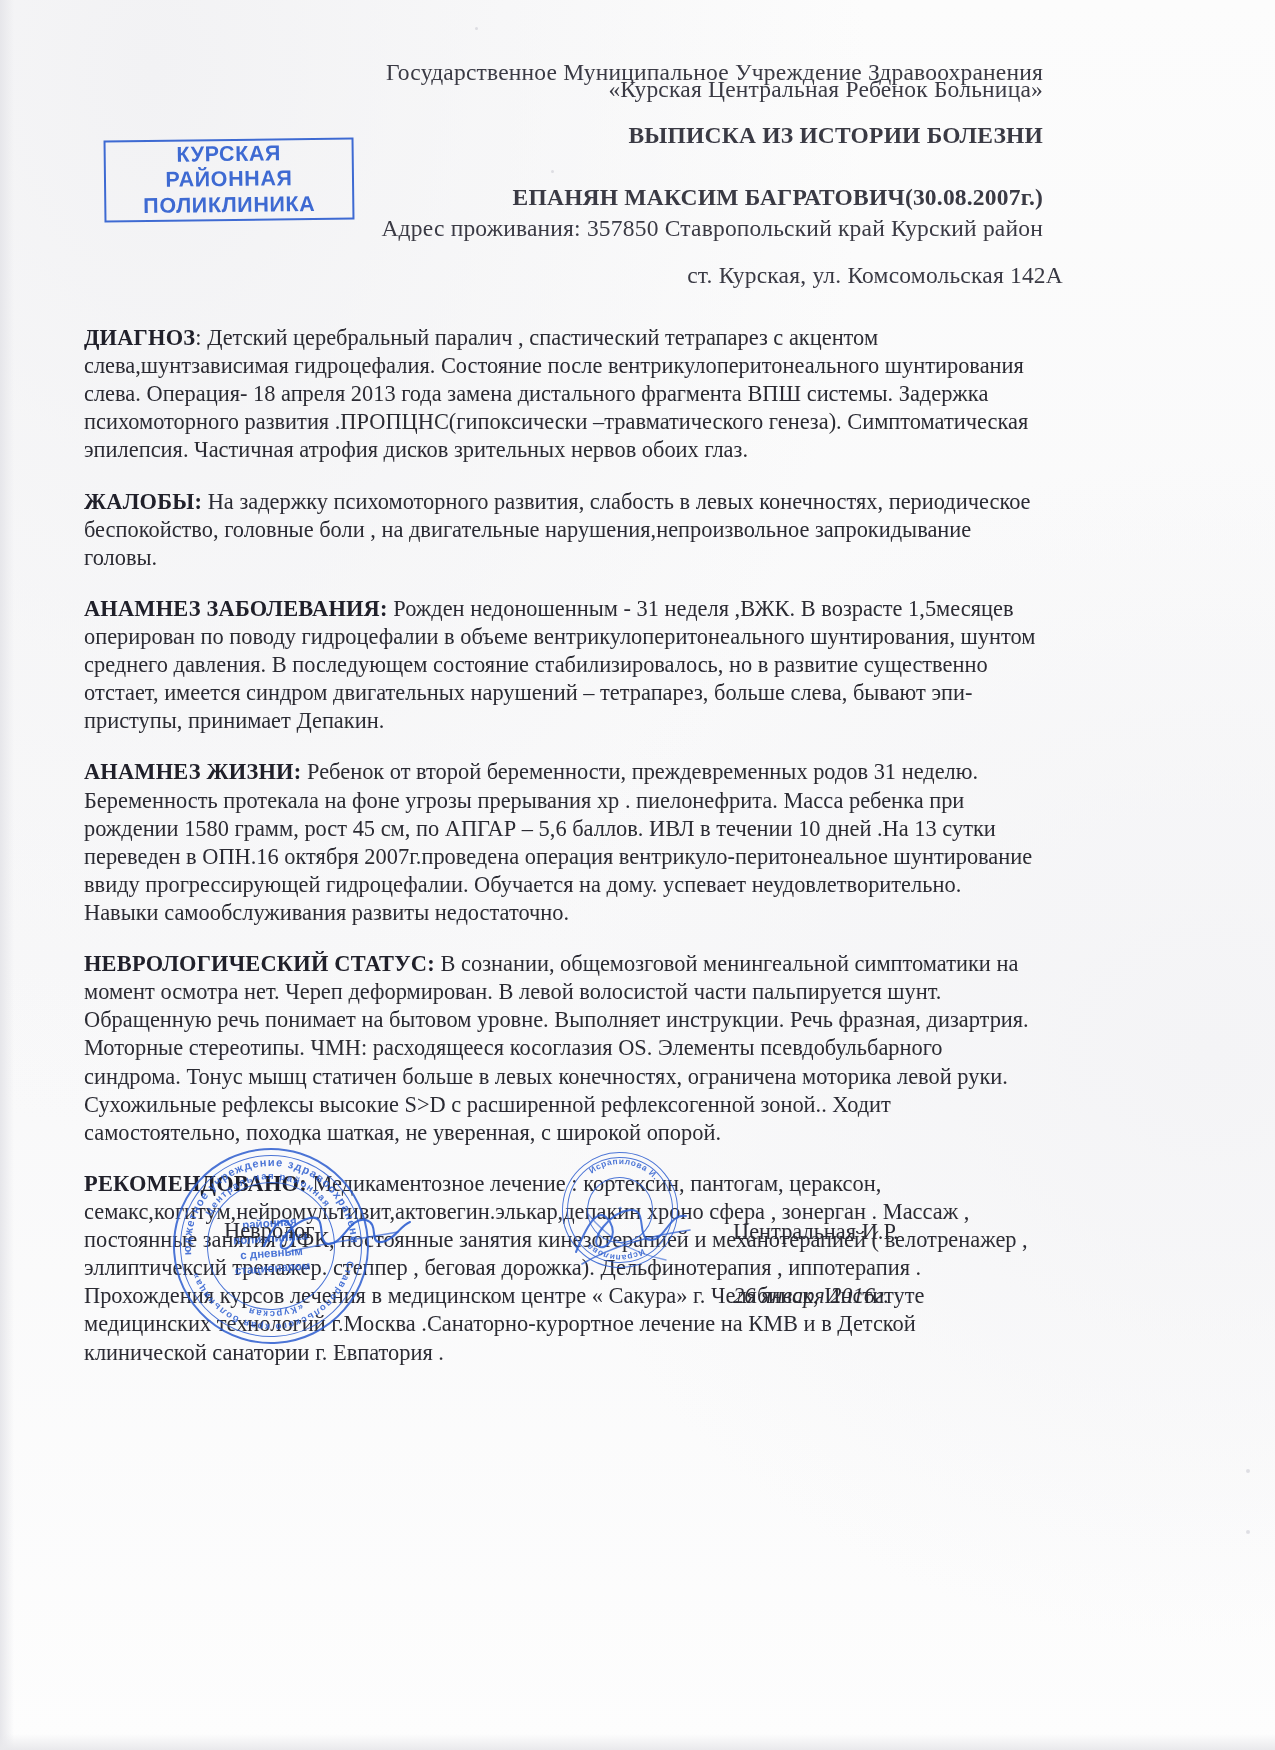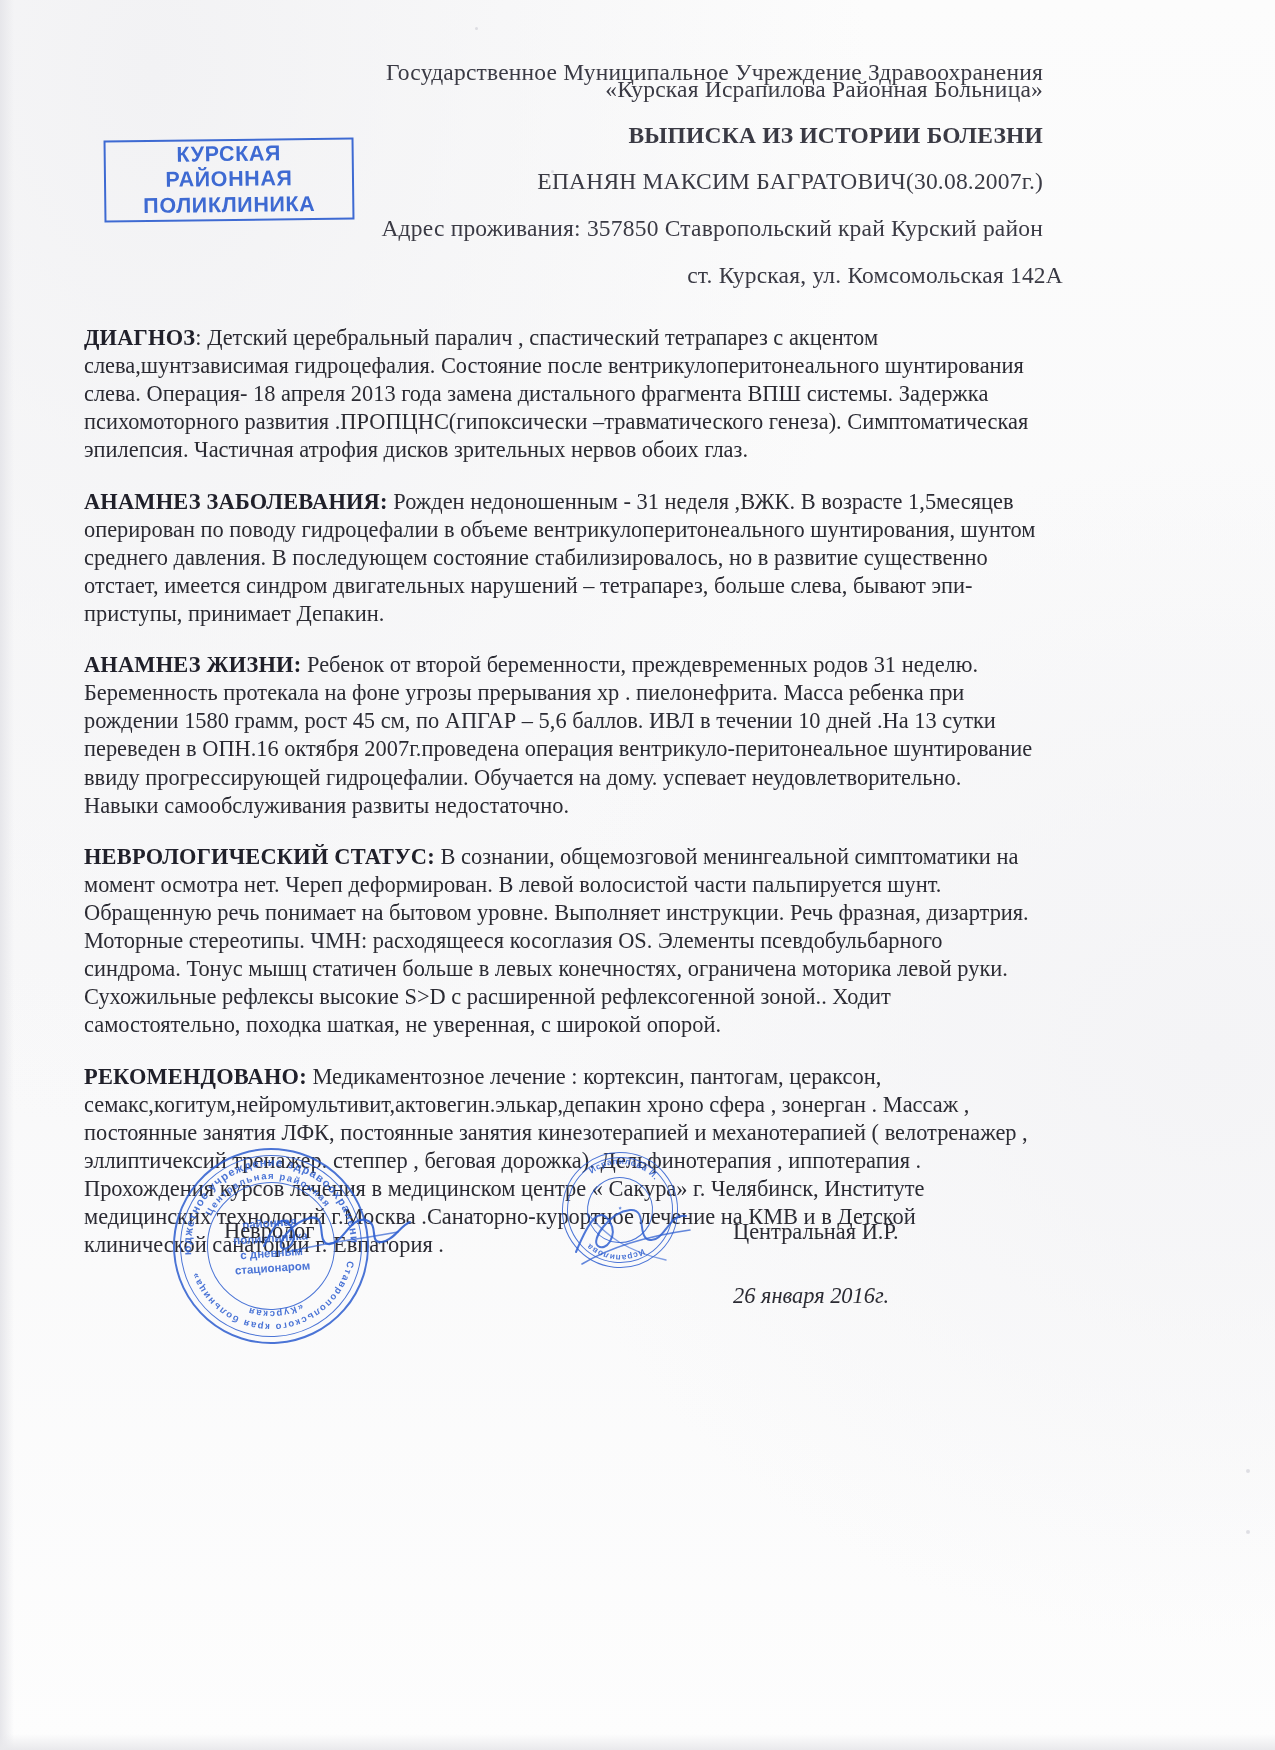--- a/index.html
+++ b/index.html
@@ -26,21 +26,21 @@
   
   .hdr { position:absolute; left:0; top:0; width:1275px; }
   .hdr-line {
     text-align:right; padding-right:232px;
     font-size:23.5px; letter-spacing:.2px; color:#3a3a44;
   }
   .h1 { position:absolute; top:32px; width:100%;margin-top:27px; }
   .h2 { position:absolute; top:76px; width:100%; }
   .h3 { position:absolute; top:122px; width:100%; font-weight:bold; font-size:24px;
         letter-spacing:.3px; color:#23232c; }
-  .h4 { position:absolute; top:168px; width:100%; font-weight:normal; font-size:24px;
+  .h4 { position:absolute; top:184px; width:100%; font-weight:bold; font-size:24px;
         letter-spacing:.2px; color:#23232c; }
   .h5 { position:absolute; top:215px; width:100%; font-size:23.5px; }
   .h6 { position:absolute; top:262px; width:100%; font-size:23.5px;padding-left:20px; }
 
   
   .stamp-rect {
     position:absolute; left:104px; top:139px; width:246px; height:78px;
     border:2.5px solid #2f5fd0;
     transform:rotate(-0.7deg);
     color:#2f5fd0;
@@ -126,21 +126,21 @@
   <div class="speck" style="left:551px;top:170px;width:3px;height:3px;"></div>
   <div class="speck" style="left:1246px;top:1469px;width:4px;height:4px;"></div>
   <div class="speck" style="left:1246px;top:1530px;width:4px;height:4px;"></div>
   <div class="speck" style="left:368px;top:1245px;width:3px;height:3px;"></div>
 
   <div class="hdr">
     <div class="h1">
         <div class="hdr-line">Государственное Муниципальное Учреждение Здравоохранения</div>
       </div>
     <div class="h2">
-        <div class="hdr-line">«Курская Исрапилова Районная Больница»</div>
+        <div class="hdr-line">«Курская Центральная Ребенок Больница»</div>
       </div>
     <div class="h3">
         <div class="hdr-line">ВЫПИСКА ИЗ ИСТОРИИ БОЛЕЗНИ</div>
       </div>
     <div class="h4">
         <div class="hdr-line">ЕПАНЯН МАКСИМ БАГРАТОВИЧ(30.08.2007г.)</div>
       </div>
     <div class="h5">
         <div class="hdr-line">Адрес проживания: 357850  Ставропольский край Курский район</div>
       </div>
@@ -154,20 +154,23 @@
     <span>РАЙОННАЯ</span>
     <span>ПОЛИКЛИНИКА</span>
   </div>
 
   <div class="content">
 
     <div class="sec">
       <p><span class="lbl">ДИАГНОЗ</span><span>: </span><span>Детский церебральный паралич , спастический тетрапарез с акцентом слева,шунтзависимая гидроцефалия. Состояние после вентрикулоперитонеального шунтирования слева. Операция- 18 апреля 2013 года замена дистального фрагмента ВПШ системы. Задержка психомоторного  развития .ПРОПЦНС(гипоксически –травматического генеза). Симптоматическая эпилепсия. Частичная атрофия дисков зрительных нервов обоих глаз.</span></p>
     </div>
 
+    <div class="sec">
+      <p><span class="lbl">ЖАЛОБЫ:</span><span> </span><span>На задержку психомоторного развития, слабость в левых конечностях, периодическое беспокойство, головные боли , на двигательные нарушения,непроизвольное запрокидывание головы.</span></p>
+    </div>
 
     <div class="sec">
       <p><span class="lbl">АНАМНЕЗ ЗАБОЛЕВАНИЯ:</span><span> </span><span>Рожден недоношенным - 31 неделя ,ВЖК. В возрасте 1,5месяцев оперирован по поводу гидроцефалии в объеме вентрикулоперитонеального шунтирования, шунтом среднего давления.  В последующем состояние стабилизировалось, но в развитие существенно отстает, имеется синдром двигательных нарушений – тетрапарез, больше слева, бывают  эпи-приступы, принимает Депакин.</span></p>
     </div>
 
     <div class="sec">
       <p><span class="lbl">АНАМНЕЗ ЖИЗНИ:</span><span> </span><span>Ребенок от второй беременности, преждевременных родов 31 неделю. Беременность протекала на фоне угрозы прерывания хр . пиелонефрита. Масса ребенка при рождении 1580 грамм, рост 45 см, по АПГАР – 5,6 баллов. ИВЛ в течении 10 дней .На 13 сутки переведен в ОПН.16 октября 2007г.проведена операция вентрикуло-перитонеальное шунтирование ввиду прогрессирующей гидроцефалии. Обучается на дому. успевает неудовлетворительно. Навыки самообслуживания развиты недостаточно.</span></p>
     </div>
 
     <div class="sec">

